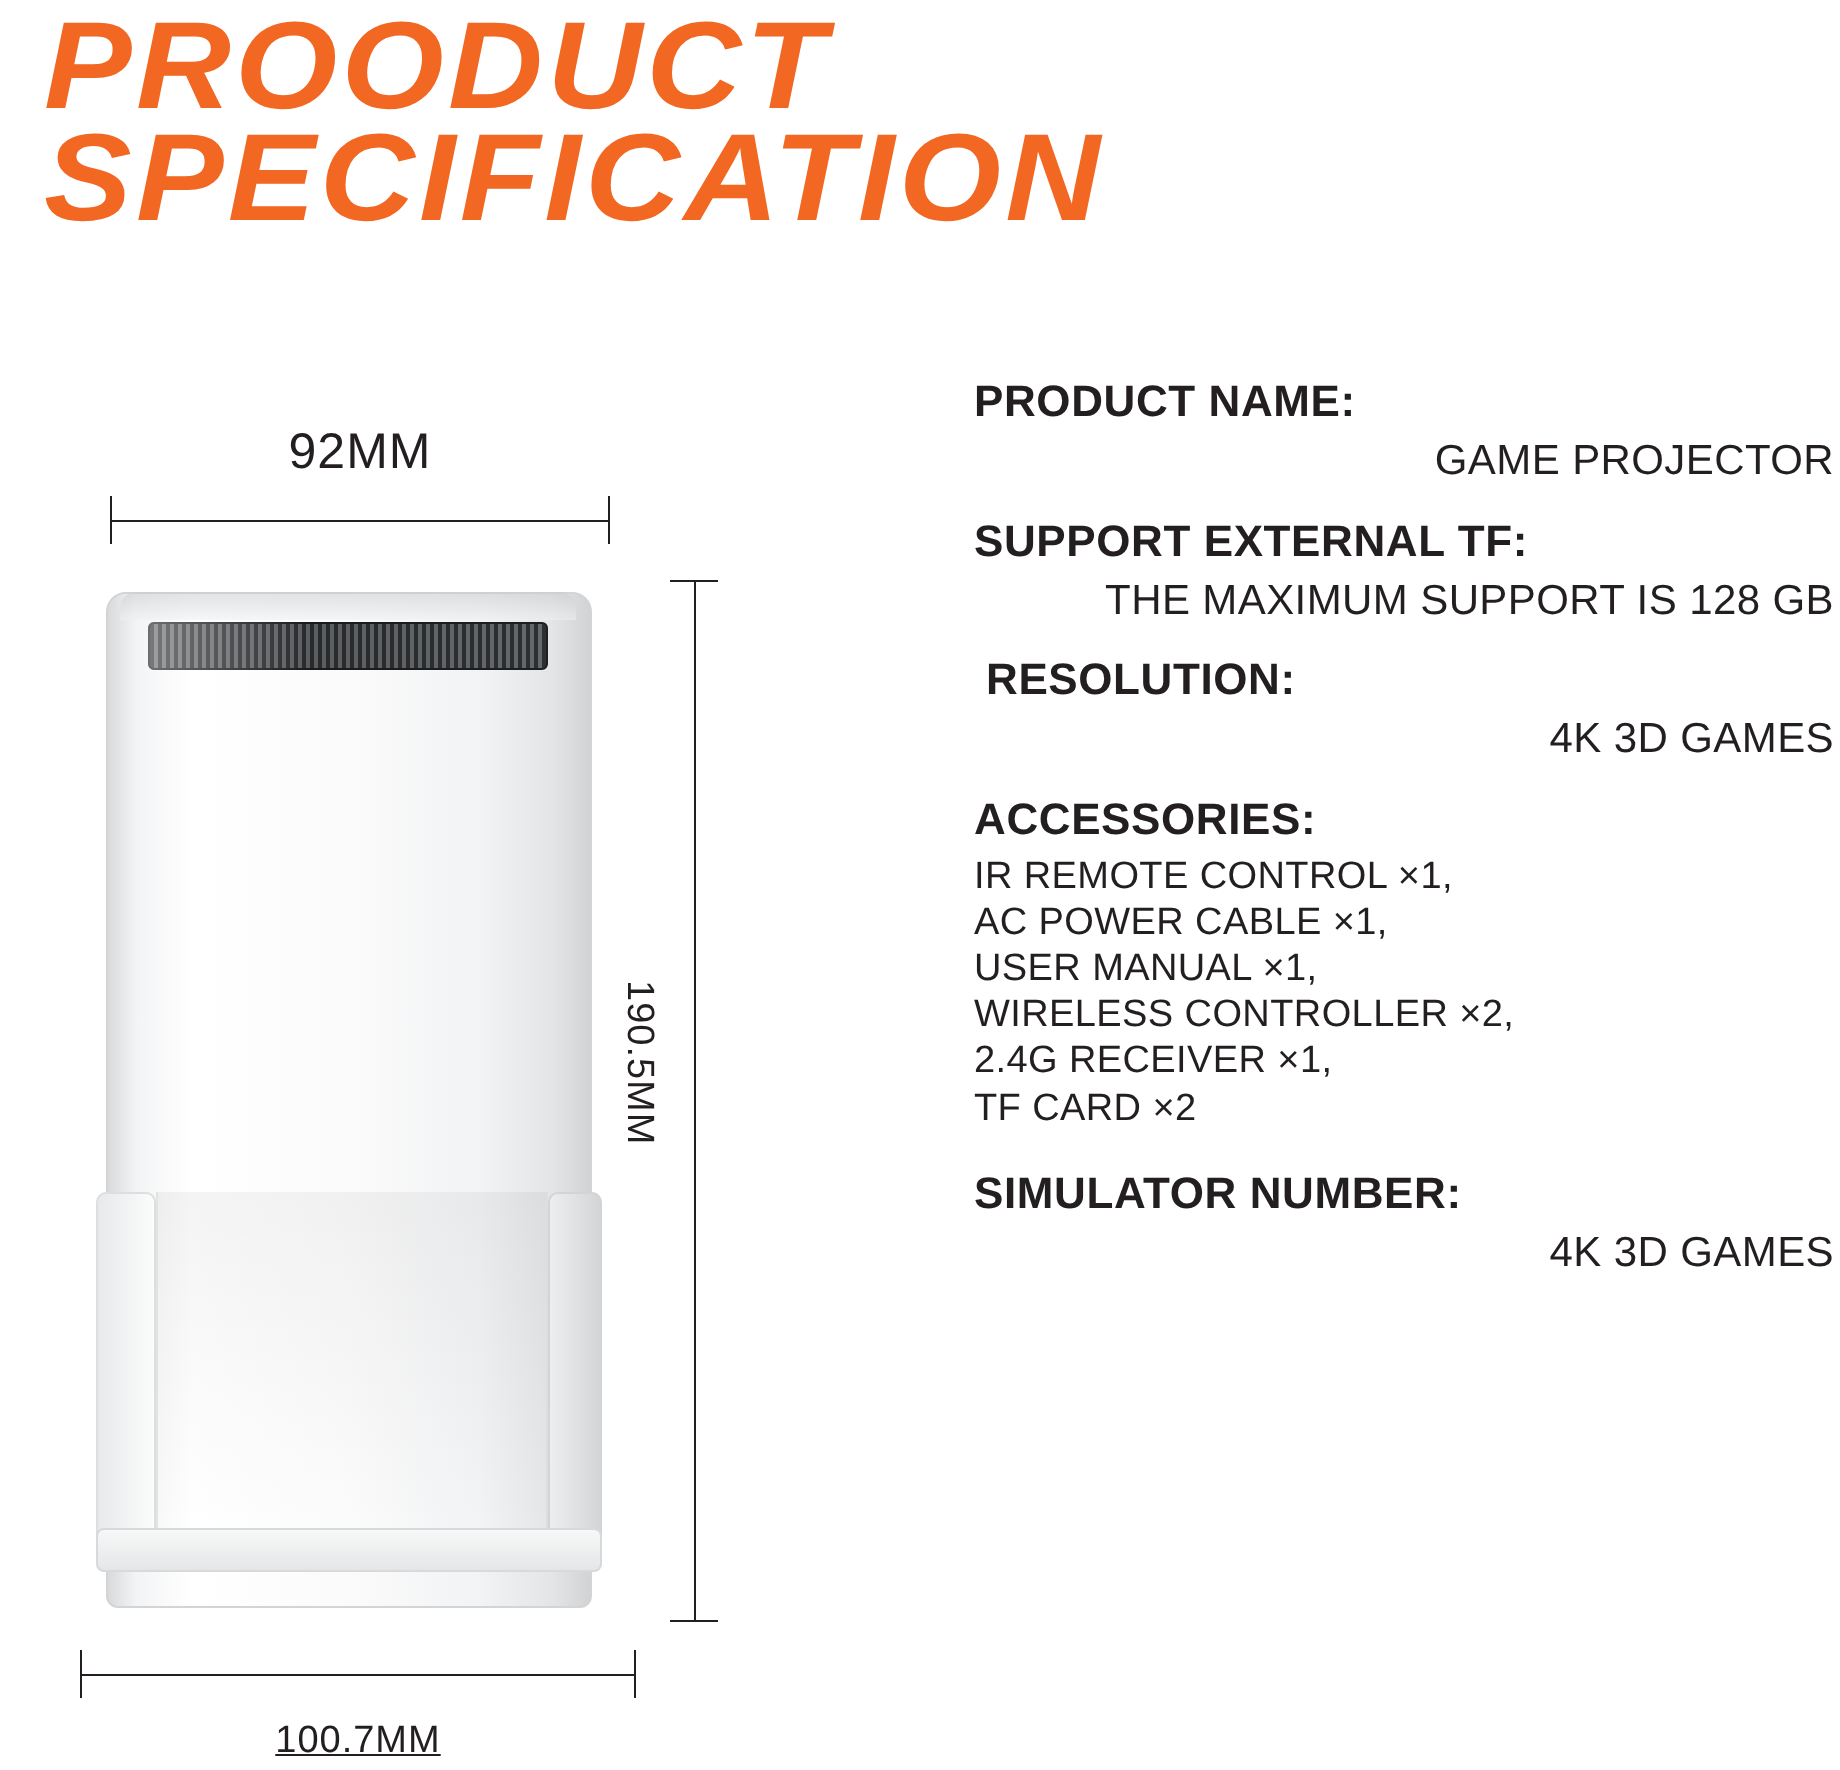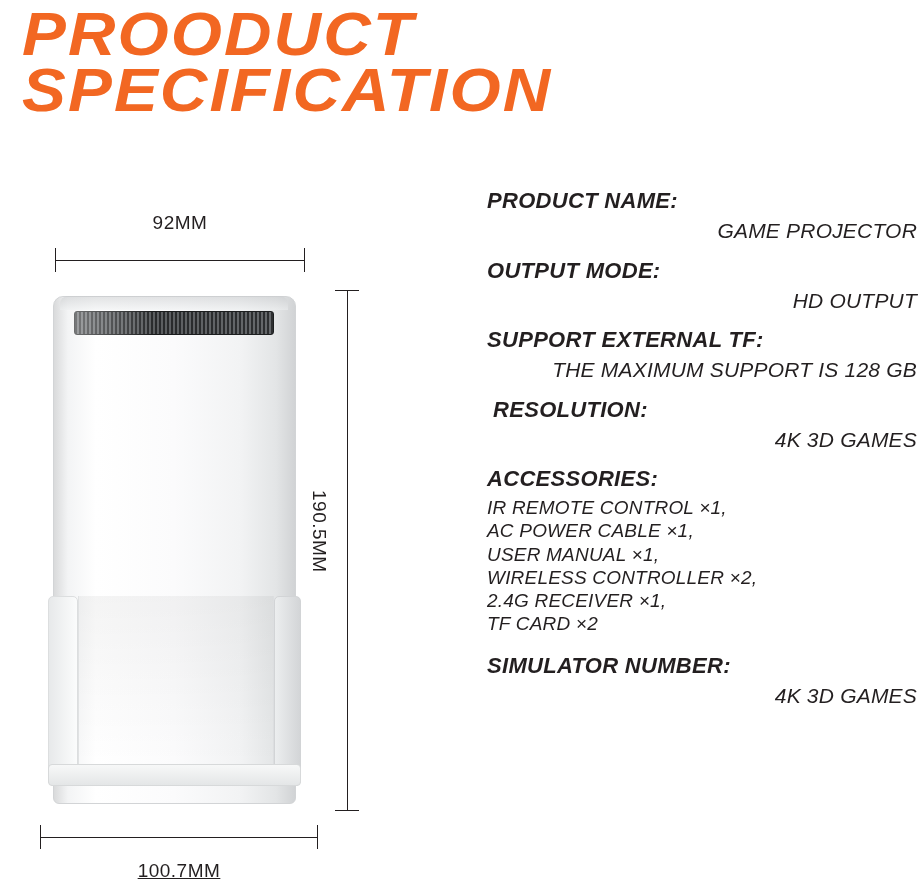--- a/index.html
+++ b/index.html
@@ -51,21 +51,21 @@
     width: 430px;
   }
 
   
   .dim-top-label {
     position: absolute;
     left: 55px;
     top: 42px;
     width: 250px;
     text-align: center;
-    font-size: 19px;
+    font-size: 25px;
     letter-spacing: 0.5px;
     color: #231f20;
   }
   .dim-top-line {
     position: absolute;
     left: 55px;
     top: 90px;
     width: 250px;
     height: 1px;
     background: #231f20;
@@ -244,21 +244,21 @@
   .device-edge-line2 {
     position: absolute;
     left: 225px;
     top: 300px;
     width: 1px;
     height: 190px;
     background: #dcdee0;
   }
 
   
-  .spec-item { margin-bottom: 14px; font-style: italic; }
+  .spec-item { margin-bottom: 14px; }
   .spec-label {
     font-size: 22px;
     font-weight: bold;
     letter-spacing: 0.3px;
     color: #231f20;
     margin: 0 0 4px 0;
     line-height: 1.18;
   }
   .spec-value {
     font-size: 21px;
@@ -316,24 +316,20 @@
   <div class="dim-bottom-label">100.7MM</div>
 </div>
 
 <div class="right-col">
 
   <div class="spec-item">
     <p class="spec-label">PRODUCT NAME:</p>
     <p class="spec-value">GAME PROJECTOR</p>
   </div>
 
-  <div class="spec-item">
-    <p class="spec-label">OUTPUT MODE:</p>
-    <p class="spec-value">HD OUTPUT</p>
-  </div>
 
   <div class="spec-item">
     <p class="spec-label">SUPPORT EXTERNAL TF:</p>
     <p class="spec-value">THE MAXIMUM SUPPORT IS 128 GB</p>
   </div>
 
   <div class="spec-item indent-1">
     <p class="spec-label">RESOLUTION:</p>
     <p class="spec-value">4K 3D GAMES</p>
   </div>

